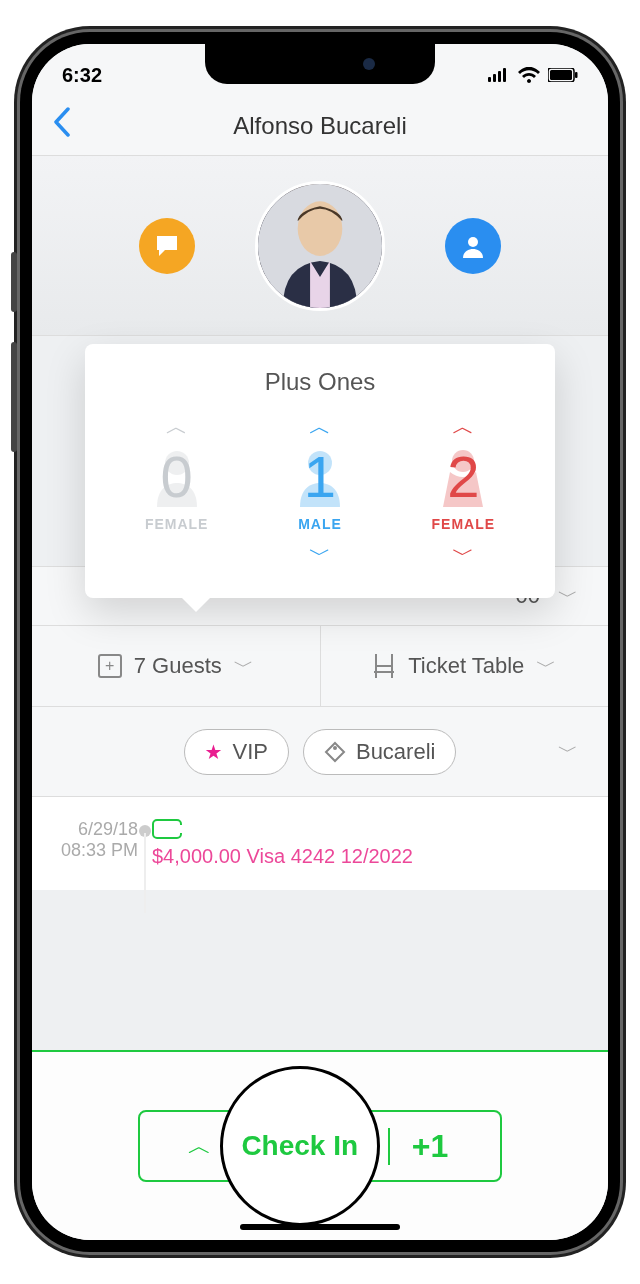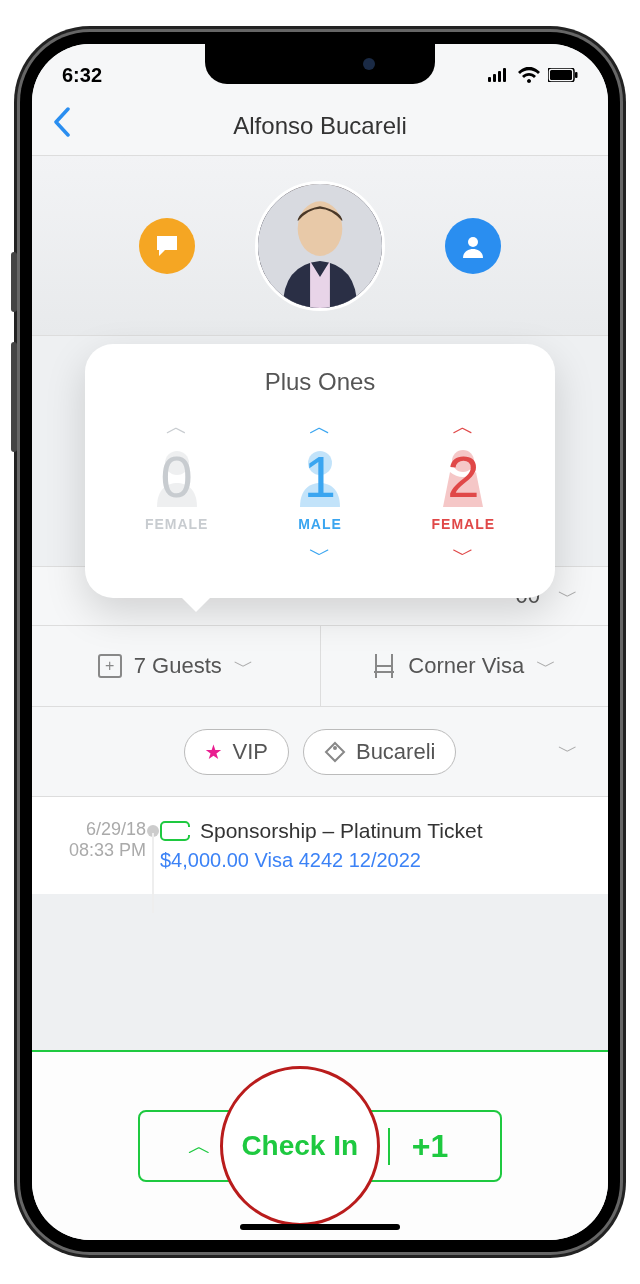--- a/index.html
+++ b/index.html
@@ -70,21 +70,21 @@
 }
 .avatar-main svg { width: 100%; height: 100%; }
 .circ-btn {
   width: 56px; height: 56px; border-radius: 50%;
   display: flex; align-items: center; justify-content: center;
 }
 .circ-orange { background: #f5a623; }
 .circ-blue { background: #2a8ef0; }
 .popover {
   position: absolute; top: 300px; left: 50%; transform: translateX(-50%);
-  width: 470px; background: #fff; border-radius: 28px;
+  width: 470px; background: #fff; border-radius: 8px;
   box-shadow: 0 15px 40px rgba(0,0,0,0.15);
   padding: 24px 20px 28px; z-index: 50;
 }
 .popover::after {
   content: ""; position: absolute; bottom: -14px; left: 95px;
   width: 0; height: 0; border-left: 16px solid transparent;
   border-right: 16px solid transparent; border-top: 16px solid #fff;
 }
 .pop-title { text-align: center; font-size: 24px; color: #555; margin-bottom: 16px; }
 .pop-cols { display: flex; justify-content: space-around; }
@@ -126,51 +126,51 @@
   position: relative;
 }
 .tag-pill {
   height: 46px; padding: 0 20px; border: 1.5px solid #bbb;
   border-radius: 23px; display: flex; align-items: center;
   gap: 10px; font-size: 22px; color: #555; background: #fff;
 }
 .star { color: #e91e90; font-size: 20px; }
 .tags-row .chev-down { position: absolute; right: 30px; }
 .ticket-row {
-  padding: 22px 24px; display: flex; gap: 1px; background: #fff;
+  padding: 22px 16px; display: flex; gap: 1px; background: #fff;
   align-items: flex-start;
 }
 .ticket-time { font-size: 18px; color: #aaa; text-align: right; width: 90px; }
 .ticket-dot { width: 12px; height: 12px; background: #ccc; border-radius: 50%; margin-top: 6px; }
 .ticket-line { position: absolute; width: 2px; height: 80px; background: #eee; }
 .ticket-body { flex: 1; }
 .ticket-title { display: flex; align-items: center; gap: 10px; font-size: 21px; color: #333; }
 .ticket-icon {
   width: 30px; height: 20px; border: 2.5px solid #1ec940;
   border-radius: 5px; position: relative;
 }
 .ticket-icon::after {
   content: ""; position: absolute; right: -2.5px; top: 4px;
   width: 2.5px; height: 8px; background: #fff;
 }
-.ticket-sub { font-size: 20px; color: #3b82f6; margin-top: 6px; }
+.ticket-sub { font-size: 20px; color: #ec4899; margin-top: 6px; }
 .checkin-bar {
   position: absolute; bottom: 0; left: 0; right: 0;
   height: 190px; border-top: 2px solid #1ec940;
   background: #fdfdfd; display: flex; align-items: center;
   justify-content: center;
 }
 .checkin-wrap {
   display: flex; align-items: center; border: 2px solid #1ec940;
   border-radius: 8px; height: 72px; position: relative;
   padding: 0 30px;
 }
 .checkin-chev { color: #1ec940; font-size: 24px; padding: 0 18px; }
 .checkin-circle {
-  width: 160px; height: 160px; border: 3px solid #b91c1c;
+  width: 160px; height: 160px; border: 3px solid #000000;
   border-radius: 50%; background: #fff;
   display: flex; align-items: center; justify-content: center;
   font-size: 28px; font-weight: 600; color: #1ec940;
   margin: 0 -10px; z-index: 2;
 }
 .checkin-plus { color: #1ec940; font-size: 32px; font-weight: 600; padding: 0 22px; border-left: 2px solid #1ec940; margin-left: 18px; }
 .home-ind {
   position: absolute; bottom: 10px; left: 50%; transform: translateX(-50%);
   width: 160px; height: 6px; background: #000; border-radius: 3px; z-index: 200;
 }
@@ -284,21 +284,21 @@
       <div class="row-split">
         <div class="split-cell">
           <span class="plus-box">+</span>
           <span>7 Guests</span>
           <span class="chev-down">﹀</span>
         </div>
         <div class="split-cell">
           <svg width="24" height="28" viewBox="0 0 24 28">
               <path d="M4 2v12h16V2M4 14v12M20 14v12M2 20h20" stroke="#888" stroke-width="2" fill="none"></path>
             </svg>
-          <span>Corner Visa</span>
+          <span>Ticket Table</span>
           <span class="chev-down">﹀</span>
         </div>
       </div>
 
       <div class="tags-row">
         <div class="tag-pill">
           <span class="star">★</span>
           <span>VIP</span>
         </div>
         <div class="tag-pill">
@@ -316,21 +316,20 @@
           <div>6/29/18</div>
           <div>08:33 PM</div>
         </div>
         <div style="position:relative">
           <div class="ticket-dot"></div>
           <div class="ticket-line" style="left:5px;top:14px"></div>
         </div>
         <div class="ticket-body">
           <div class="ticket-title">
             <span class="ticket-icon"></span>
-            <span>Sponsorship – Platinum Ticket</span>
           </div>
           <div class="ticket-sub">$4,000.00 Visa 4242 12/2022</div>
         </div>
       </div>
     </div>
 
     <div class="checkin-bar">
       <div class="checkin-wrap">
         <span class="checkin-chev">︿</span>
         <div class="checkin-circle">

